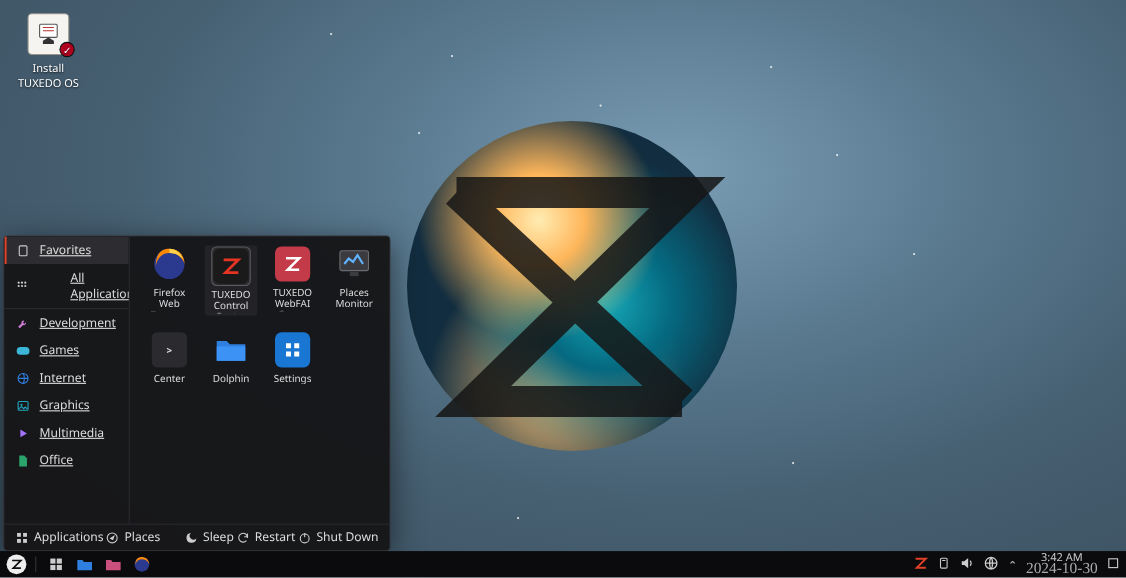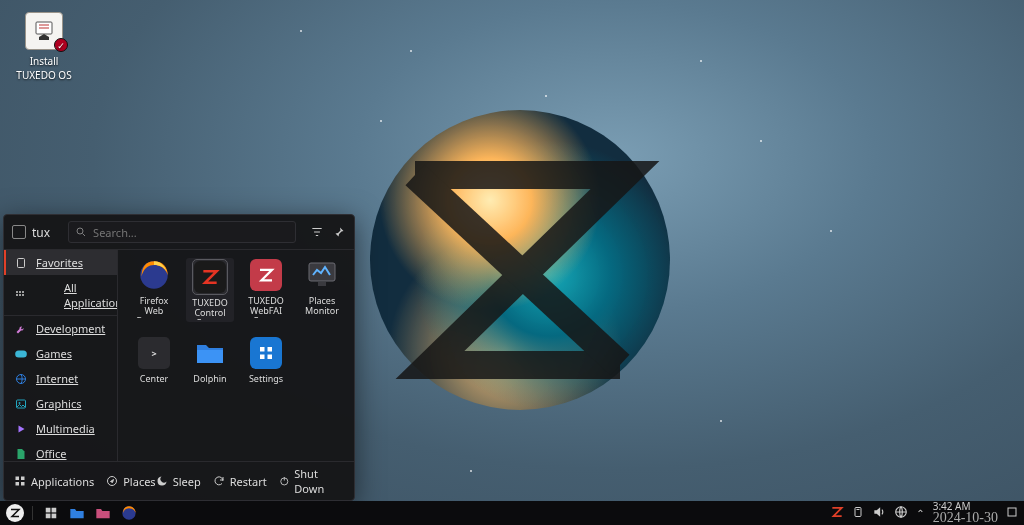--- a/index.html
+++ b/index.html
@@ -63,35 +63,35 @@
 
   .apps { flex:1; padding:8px 8px 0 12px; }
   .app-grid { display:grid; grid-template-columns: repeat(4, 48px); gap: 14px 8px; }
   .app { display:flex; flex-direction:column; align-items:center; gap:4px; font-size:9px; color:#ddd; text-align:center; cursor:pointer; width:48px;}
   .app .aico { width:34px; height:34px; border-radius:4px; display:flex; align-items:center; justify-content:center; }
   .app.selected .aico { outline:1px solid #5a5a60; background:#2b2b2f; }
   .app.selected { background:#222227; border-radius:3px; padding:2px 0;}
   .app .label { line-height:1.1; max-height:22px; overflow:hidden;}
 
   .menu-bottom { display:flex; align-items:center; justify-content:space-between; padding:4px 10px; border-top:1px solid #2a2a2e; font-size:11px;}
-  .menu-bottom .left, .menu-bottom .right { display:flex; gap:12px; }
+  .menu-bottom .left, .menu-bottom .right { display:flex; gap:2px; }
   .menu-bottom .bitem { display:flex; align-items:center; gap:5px; cursor:pointer; color:#ddd;}
   .menu-bottom .bitem svg{width:12px;height:12px;}
 
   
   .taskbar {
     position:absolute; left:0; right:0; bottom:0; height:24px;
     background:#0b0b0d; display:flex; align-items:center; padding:0 6px;
     color:#ccc; font-size:10px;
   }
   .taskbar .tb-left { display:flex; align-items:center; gap:6px; }
   .taskbar .tb-btn { width:20px; height:18px; border-radius:3px; display:flex; align-items:center; justify-content:center; cursor:pointer;}
   .taskbar .tb-sep { width:1px; height:14px; background:#333; margin:0 2px;}
   .taskbar .tb-right { margin-left:auto; display:flex; align-items:center; gap:8px;}
-  .taskbar .clock { text-align:left; line-height:1; }
+  .taskbar .clock { text-align:center; line-height:1; }
   .taskbar .clock .time{font-size:10px;}
   .taskbar .clock .date{font-size:14px; color:#aaa;font-family:Liberation Serif, serif;}
 </style>
 </head>
 <body>
 
 <div class="nebula">
   <svg viewBox="0 0 300 300">
     <g stroke="#1b1b1b" stroke-width="28" stroke-linecap="butt" fill="none" opacity="0.85">
       <path d="M45 65 H255 L60 255 H250"></path>
@@ -117,43 +117,20 @@
         <rect x="4" y="3" width="16" height="12" rx="1" fill="#fff" stroke="#555"></rect>
         <path d="M7 6h10M7 9h10" stroke="#b33"></path>
         <path d="M7 18l5-3 5 3v3H7z" fill="#333"></path>
       </svg>
   </div>
   <div class="badge"></div>
   <span>Install TUXEDO OS</span>
 </div>
 
 <div class="menu">
-  <div class="menu-top">
-    <span class="user-ico"></span>
-    <span class="user">tux</span>
-    <div class="search-wrap">
-      <svg viewBox="0 0 24 24">
-          <circle cx="10" cy="10" r="6" fill="none" stroke="#aaa" stroke-width="2"></circle>
-          <path d="M15 15l5 5" stroke="#aaa" stroke-width="2"></path>
-        </svg>
-      <input placeholder="Search..." style="">
-    </div>
-    <div class="top-icons">
-      <span>
-          <svg width="14" height="14" viewBox="0 0 24 24" stroke="#ccc" stroke-width="2" fill="none">
-            <path d="M4 6h16M7 12h10M10 18h4"></path>
-          </svg>
-        </span>
-      <span>
-          <svg width="12" height="12" viewBox="0 0 24 24" fill="#ccc">
-            <path d="M14 3l7 7-4 1-5 5-1 5-3-3-5 5 5-5-3-3 5-1 5-5z"></path>
-          </svg>
-        </span>
-    </div>
-  </div>
 
   <div class="menu-body">
     <div class="sidebar">
       <div class="side-item active">
         <span class="sico">
             <svg width="12" height="12" viewBox="0 0 24 24" fill="none" stroke="#ccc" stroke-width="2">
               <rect x="5" y="3" width="14" height="18" rx="2"></rect>
             </svg>
           </span>
         <span>Favorites</span>

